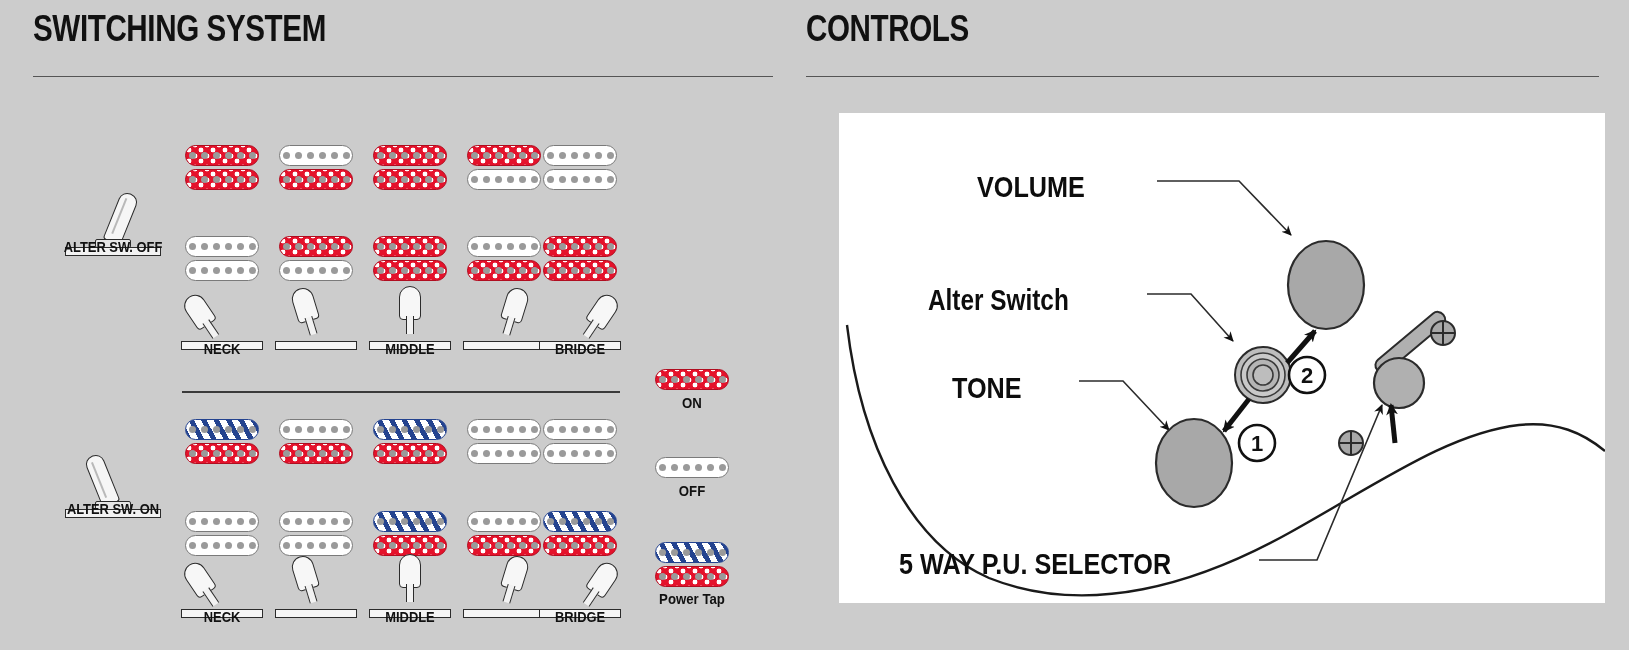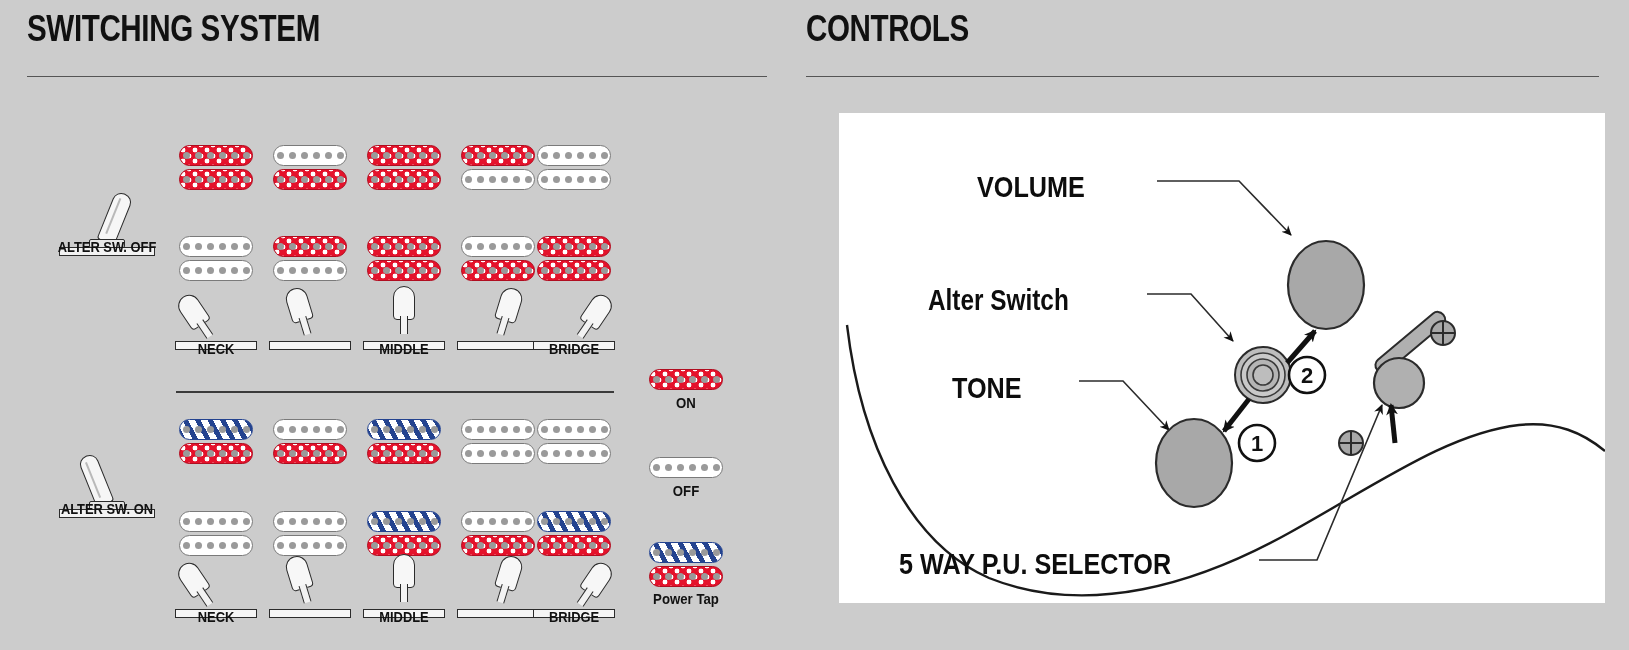--- a/index.html
+++ b/index.html
@@ -4,21 +4,21 @@
 <style>
   html,body{margin:0;padding:0;}
   body{
     width:1629px;height:650px;
     background:#cccccc;
     font-family:"Liberation Sans",sans-serif;
     overflow:hidden;
     position:relative;
   }
   .panel{position:absolute;top:0;height:650px;}
-  #panel-switching{left:11px;width:800px;}
+  #panel-switching{left:17px;width:800px;}
   #panel-controls{left:788px;width:829px;}
 
   .panel-title{
     position:absolute;
     font-family:"Liberation Sans",sans-serif;
     font-weight:bold;
     font-size:37px;
     letter-spacing:-0.5px;
     color:#111111;
     transform:scaleX(0.80);

